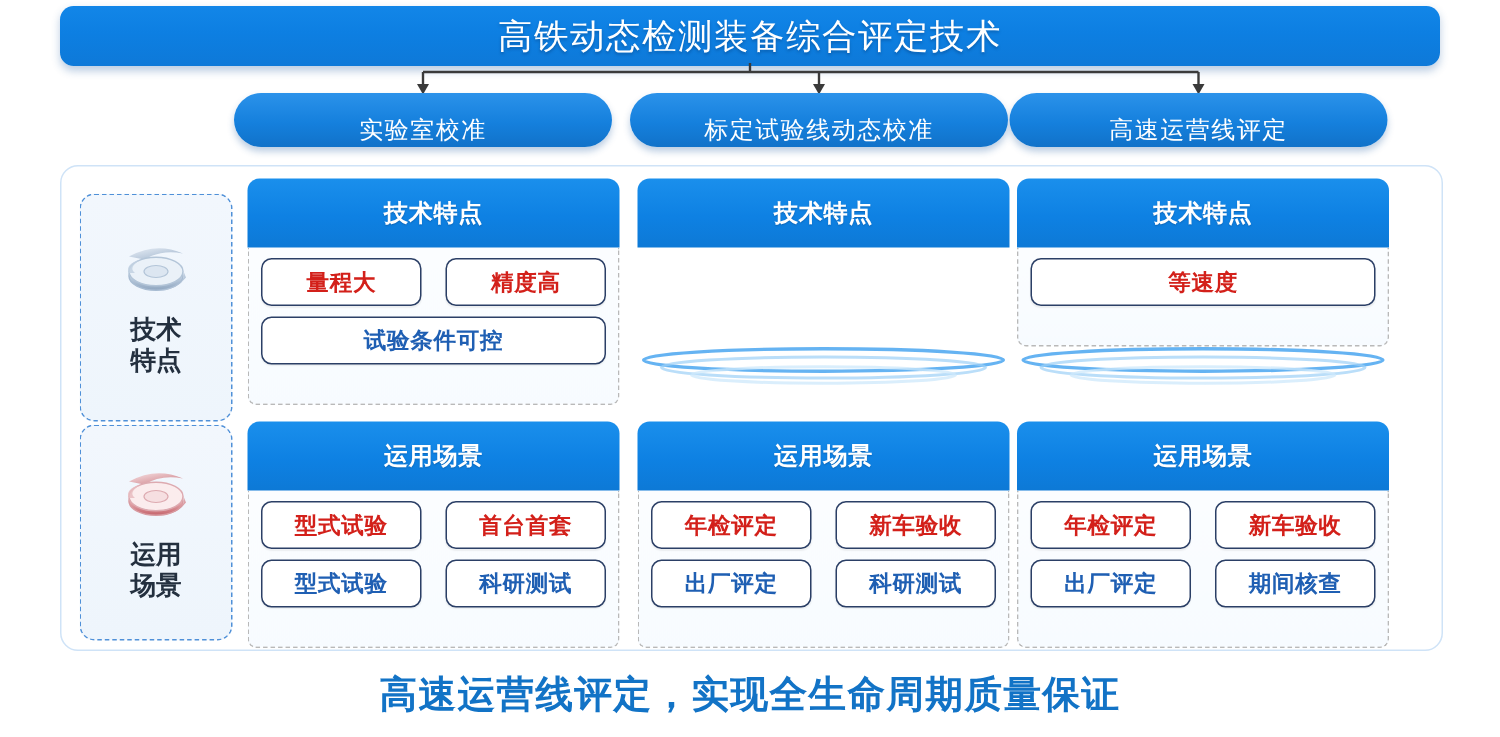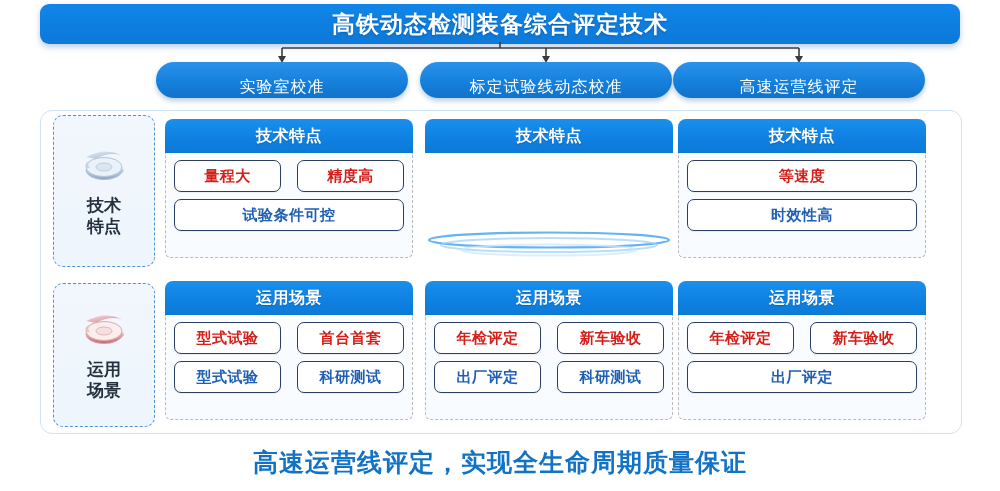--- a/index.html
+++ b/index.html
@@ -13,21 +13,21 @@
 
   
   #banner{
     position:absolute;left:40px;top:4px;width:920px;height:40px;
     border-radius:9px;
     background:linear-gradient(180deg,#1286e8 0%,#0d7fe2 45%,#0e79d8 100%);
     box-shadow:0 3px 6px rgba(30,90,160,.30);
     display:flex;align-items:center;justify-content:center;
   }
   #banner .t{
-    color:#ffffff;font-size:23px;font-weight:bold;letter-spacing:1px;
+    color:#ffffff;font-size:23px;font-weight:normal;letter-spacing:1px;
     text-shadow:0 1px 2px rgba(0,40,90,.35);
   }
 
   
   #connectors{position:absolute;left:0;top:42px;width:1000px;height:28px;}
 
   
   .pill2{
     position:absolute;top:62px;height:36px;border-radius:18px;
     background:linear-gradient(180deg,#2b92ea 0%,#1580dd 55%,#1172c9 100%);
@@ -45,32 +45,32 @@
     border:1.4px solid #cfe3f7;border-radius:12px;background:#fff;
   }
 
   
   .sidebox{
     position:absolute;left:12px;width:100px;
     border:1.6px dashed #4f90d8;border-radius:10px;
     background:linear-gradient(180deg,#f2f7fd 0%,#eef5fc 100%);
     display:flex;flex-direction:column;align-items:center;justify-content:center;
   }
-  #sidebox-0{top:4px;height:150px;}
+  #sidebox-0{top:18px;height:150px;}
   #sidebox-1{top:172px;height:142px;}
   .sidebox .lbl{
     font-size:17px;font-weight:bold;color:#24303f;line-height:1.22;
     text-align:center;margin-top:4px;
   }
   .ringicon{width:62px;height:48px;display:block;}
 
   
   .card{position:absolute;}
   .card-head{
-    height:34px;border-radius:8px 8px 0 0;
+    height:46px;border-radius:8px 8px 0 0;
     background:linear-gradient(180deg,#1a8fec 0%,#0e81e3 55%,#0d79d6 100%);
     display:flex;align-items:center;justify-content:center;
     position:relative;z-index:3;
   }
   .card-head span{color:#fff;font-size:16px;font-weight:bold;letter-spacing:.5px;
     text-shadow:0 1px 1px rgba(0,40,90,.3);}
   .card-body{
     border:1.4px dashed #b9b9b9;border-top:none;border-radius:0 0 6px 6px;
     background:linear-gradient(180deg,#fbfdff 0%,#f7fbff 100%);
     padding:7px 8px 8px 8px;position:relative;z-index:2;
@@ -213,23 +213,20 @@
   </div>
 
   <div class="card" style="left:637px;top:8px;width:248px;">
     <div class="card-head">
       <span>技术特点</span>
       </div>
     <div class="card-body">
       <div class="prow">
         <div class="chip red">等速度</div>
       </div>
-      <div class="prow">
-        <div class="chip blue">时效性高</div>
-      </div>
     </div>
     <svg class="base" style="top:112px;" viewBox="0 0 248 30" preserveAspectRatio="none">
       <ellipse cx="124" cy="9" rx="120" ry="7.5" fill="none" stroke="#4aa6f0" stroke-width="2.2" opacity=".85"></ellipse>
       <ellipse cx="124" cy="14" rx="108" ry="7" fill="none" stroke="#9dd0f7" stroke-width="2" opacity=".7"></ellipse>
       <ellipse cx="124" cy="19" rx="88" ry="5.5" fill="none" stroke="#cde8fb" stroke-width="2" opacity=".75"></ellipse>
     </svg>
   </div>
 
   <div class="card" style="left:124px;top:170px;width:248px;">
     <div class="card-head">
@@ -277,20 +274,21 @@
     <div class="card-head">
       <span>运用场景</span>
       </div>
     <div class="card-body">
       <div class="prow">
         <div class="chip red">年检评定</div>
         <div class="chip red">新车验收</div>
       </div>
       <div class="prow">
         <div class="chip blue">出厂评定</div>
+        <div class="chip blue">期间核查</div>
       </div>
     </div>
     <svg class="base" style="top:112px;" viewBox="0 0 248 30" preserveAspectRatio="none">
       <ellipse cx="124" cy="9" rx="120" ry="7.5" fill="none" stroke="#4aa6f0" stroke-width="2.2" opacity=".85"></ellipse>
       <ellipse cx="124" cy="14" rx="108" ry="7" fill="none" stroke="#9dd0f7" stroke-width="2" opacity=".7"></ellipse>
       <ellipse cx="124" cy="19" rx="88" ry="5.5" fill="none" stroke="#cde8fb" stroke-width="2" opacity=".75"></ellipse>
     </svg>
   </div>
 
 </div>

